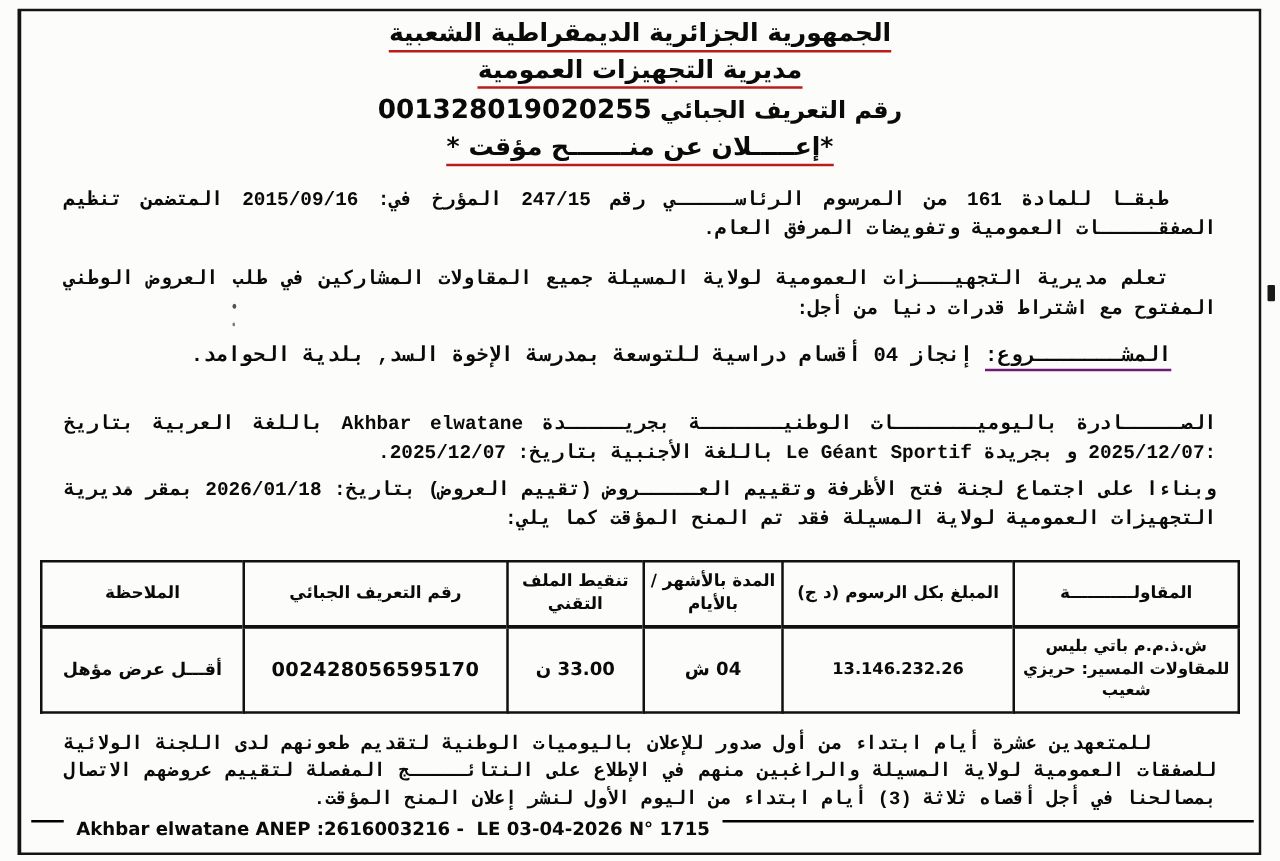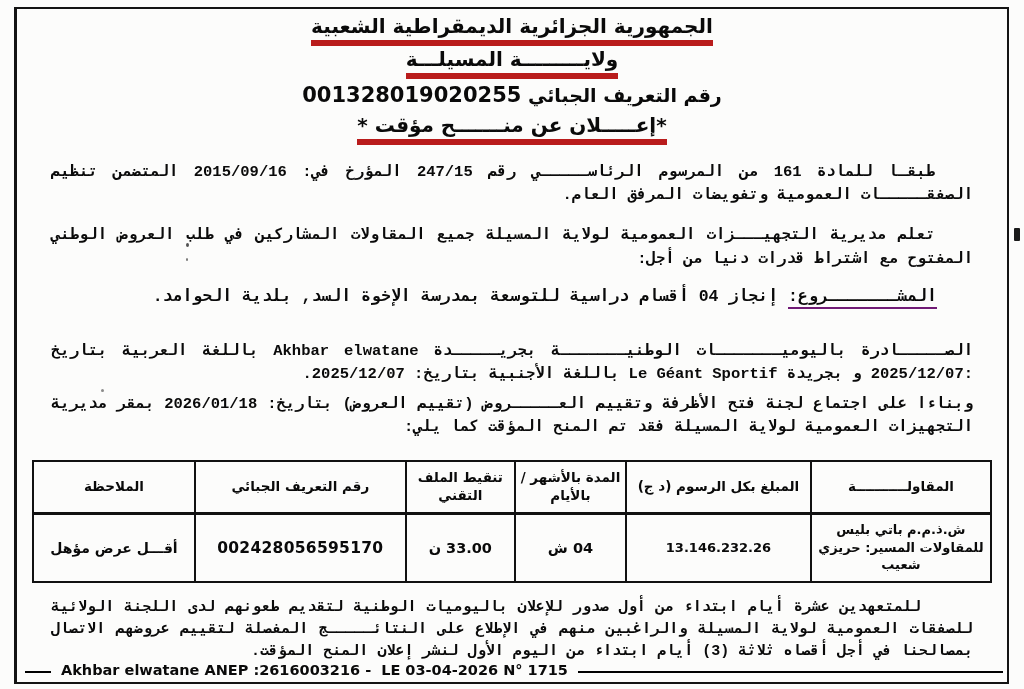--- a/index.html
+++ b/index.html
@@ -11,21 +11,21 @@
     -webkit-font-smoothing:none;
   }
   .page-box{
     position:absolute;left:14px;top:7px;right:15px;bottom:5px;
     border:2px solid #141414;border-left-width:3px;
     background:transparent;
   }
   .content{position:absolute;inset:0;padding:4px 10px 0 10px;direction:rtl;}
   .doc-header{text-align:center;line-height:1.38;}
   .doc-header .ln{font-size:20px;letter-spacing:0;}
-  .u{border-bottom:6px solid #b91c1c;padding-bottom:1px;display:inline-block;line-height:1.25;}
+  .u{border-bottom:2px solid #b91c1c;padding-bottom:1px;display:inline-block;line-height:1.25;}
   .taxline{font-size:19px;margin-top:2px;}
   .taxline .num{font-size:21px;letter-spacing:.5px;}
   .announce{margin-top:2px;}
   .para{
     margin:0 24px;text-align:justify;font-size:15.5px;line-height:1.5;
     direction:rtl;
     font-family:Liberation Mono, monospace;
   }
   .p-legal{margin-top:16px;text-indent:38px;}
   .p-notice{margin-top:17px;text-indent:38px;}
@@ -44,41 +44,41 @@
   }
   table.award th{font-size:13.5px;line-height:1.3;height:44px;border-bottom-width:3px;}
   table.award td{height:60px;}
   .td-company{font-size:13px;line-height:1.35;border-radius:32px;}
   .td-amount{font-size:13px;}
   .td-dur,.td-score{font-size:14.5px;}
   .td-tax{font-size:15.5px;letter-spacing:.3px;}
   .td-note{font-size:14px;}
   .doc-footer{
     position:absolute;left:8px;right:4px;bottom:4px;height:22px;
-    direction:ltr;display:flex;align-items:flex-end;gap:10px;
+    direction:ltr;display:flex;align-items:flex-start;gap:10px;
     font-size:14.5px;white-space:nowrap;
   }
   .doc-footer .dash{width:26px;border-top:2px solid #000;margin-bottom:5px;}
   .doc-footer .fill{flex:1;border-top:2px solid #000;margin-bottom:5px;}
   .doc-footer .ftxt{letter-spacing:0;}
   .artifact{position:absolute;background:#1a1a1a;}
   .a1{right:4px;top:228px;width:6px;height:13px;border-radius:1px;}
   .a2{left:186px;top:243px;width:3px;height:4px;border-radius:50%;opacity:.75;}
   .a3{left:186px;top:258px;width:2px;height:3px;border-radius:50%;opacity:.6;}
   .a4{left:101px;top:389px;width:3px;height:3px;border-radius:50%;opacity:.5;}
 </style>
 </head>
 <body>
 
 <div class="page-box">
   <div class="content">
 
     <div class="doc-header">
       <div class="ln"><span class="u">الجمهورية الجزائرية الديمقراطية الشعبية</span></div>
-      <div class="ln"><span class="u">ولايـــــــــة المسيلـــة</span></div>
+      <div class="ln"><span class="u">مديرية التجهيزات العمومية</span></div>
       <div class="taxline">
         <span>رقم التعريف الجبائي</span>
         <span class="num">001328019020255</span>
       </div>
       <div class="ln announce"><span class="u">*إعـــــلان عن منـــــــح مؤقت *</span></div>
     </div>
 
     <p class="para p-legal">طبقـا للمادة 161 من المرسوم الرئاســـــي رقم 247/15 المؤرخ في: 2015/09/16 المتضمن تنظيم الصفقـــــات العمومية وتفويضات المرفق العام.</p>
 
     <p class="para p-notice">تعلم مديرية التجهيـــزات العمومية لولاية المسيلة جميع المقاولات المشاركين في طلب العروض الوطني المفتوح مع اشتراط قدرات دنيا من أجل:</p>

